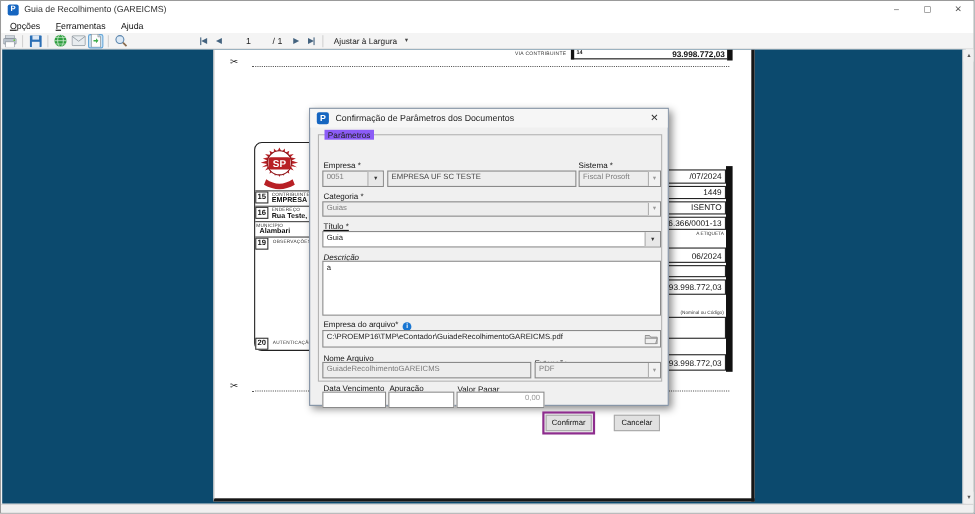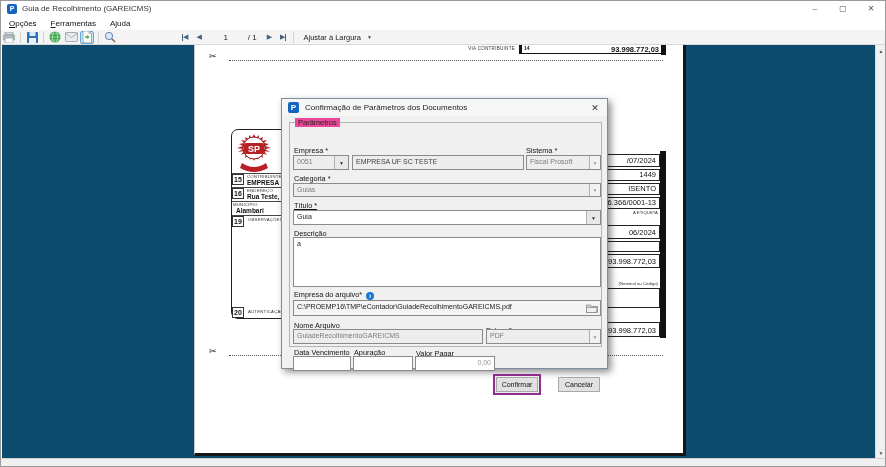--- a/index.html
+++ b/index.html
@@ -62,21 +62,21 @@
   .hscroll { position:absolute; left:0; top:457px; width:886px; height:10px; background:#f0f0f0; border-top:1px solid #d4d4d4; }
 
   
   .dialog { position:absolute; left:280px; top:97px; width:327px; height:271px; background:#f0f0f0; border:1px solid #7d8da0; box-shadow:3px 3px 7px rgba(0,0,0,.45); }
   .dlg-title { position:absolute; left:0; top:0; width:100%; height:17px; background:#f6f6f6; display:flex; align-items:center; }
   .dlg-ico { width:11px; height:11px; background:#1565c0; border-radius:2px; color:#fff; font-size:8px; font-weight:bold; display:flex; align-items:center; justify-content:center; margin:0 6px; }
   .dlg-title-text { font-size:8px; color:#222; }
   .dlg-close { position:absolute; right:5px; top:2px; width:14px; height:13px; display:flex; align-items:center; justify-content:center; font-size:9px; color:#333; }
 
   .groupbox { position:absolute; left:7px; top:23px; width:313px; height:225px; border:1px solid #b4b4b4; }
-  .grp-lab { position:absolute; left:5px; top:-5px; background:#ec4899; padding:0 3px; font-size:7.5px; color:#222; }
+  .grp-lab { position:absolute; left:5px; top:-5px; background:#8b5cf6; padding:0 3px; font-size:7.5px; color:#222; }
 
   .dlbl { position:absolute; font-size:7.3px; color:#111; white-space:nowrap; }
   .dfld { position:absolute; border:1px solid #8a8a8a; background:#fff; font-size:7px; color:#222; padding:2px 3px; white-space:nowrap; overflow:hidden; }
   .dfld.gray { background:#ededed; color:#7c7c7c; }
   .combo-btn { position:absolute; top:0; right:0; width:14px; height:100%; background:#e8e8e8; border-left:1px solid #b0b0b0; display:flex; align-items:center; justify-content:center; font-size:5px; color:#333; }
   .combo-btn.flat { width:11px; background:#f2f2f2; color:#999; }
   .info-ico { display:inline-block; width:8px; height:8px; border-radius:50%; background:#1976d2; color:#fff; font-size:6px; font-weight:bold; text-align:center; line-height:8px; margin-left:4px; vertical-align:-1px; }
   .browse-ico { position:absolute; right:2px; top:2px; }
 
   .btn { position:absolute; height:15px; background:#e1e1e1; border:1px solid #a8a8a8; font-size:7px; color:#111; display:flex; align-items:center; justify-content:center; }
@@ -292,21 +292,21 @@
       <span>Guias</span>
       <div class="combo-btn flat">▼</div>
     </div>
 
     <div class="dlbl" style="left:12px; top:102px;text-decoration:underline;">Título *</div>
     <div class="dfld" style="left:11px; top:111px; width:308px; height:15px;">
       <span>Guia</span>
       <div class="combo-btn">▼</div>
     </div>
 
-    <div class="dlbl" style="left:12px; top:130px;">Descrição</div>
+    <div class="dlbl" style="left:12px; top:130px;font-style:italic;">Descrição</div>
     <div class="textarea" style="left:11px; top:138px; width:308px; height:50px;">a</div>
 
     <div class="dlbl" style="left:12px; top:191px;">
       <span>Empresa do arquivo*</span><span class="info-ico">i</span>
     </div>
     <div class="dfld" style="left:11px; top:201px; width:308px; height:16px; background:#f4f4f4;">
       <span>C:\PROEMP16\TMP\eContador\GuiadeRecolhimentoGAREICMS.pdf</span>
       <svg class="browse-ico" width="12" height="10" viewBox="0 0 12 10">
           <path d="M0.5 2 h4 l1 1.5 h6 v6 h-11 z" fill="#d8d8d8" stroke="#7c7c7c" stroke-width=".7"></path>
           <path d="M0.5 4.5 h11 l-1.5 5 h-9.5 z" fill="#efefef" stroke="#7c7c7c" stroke-width=".7"></path>

